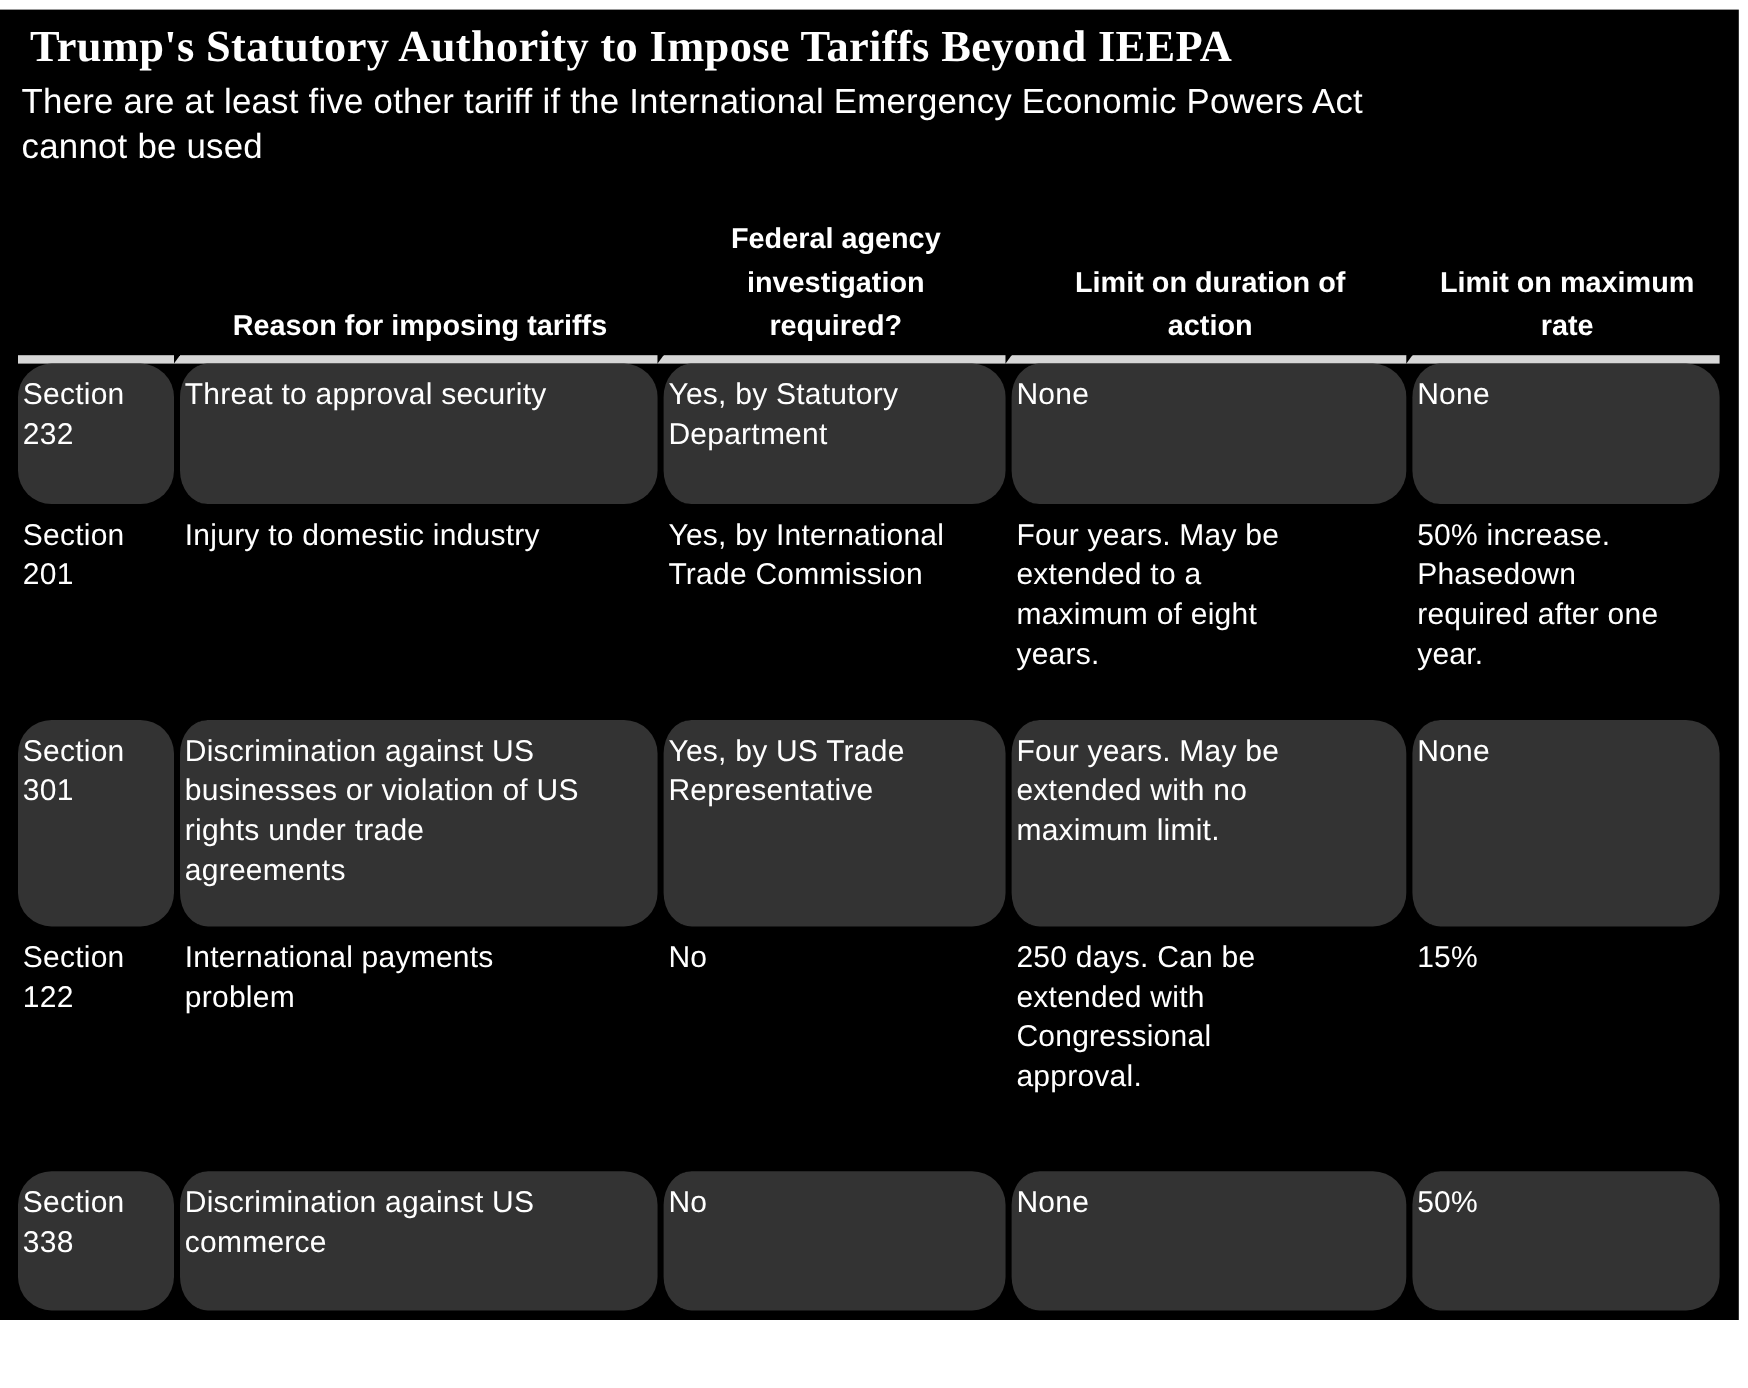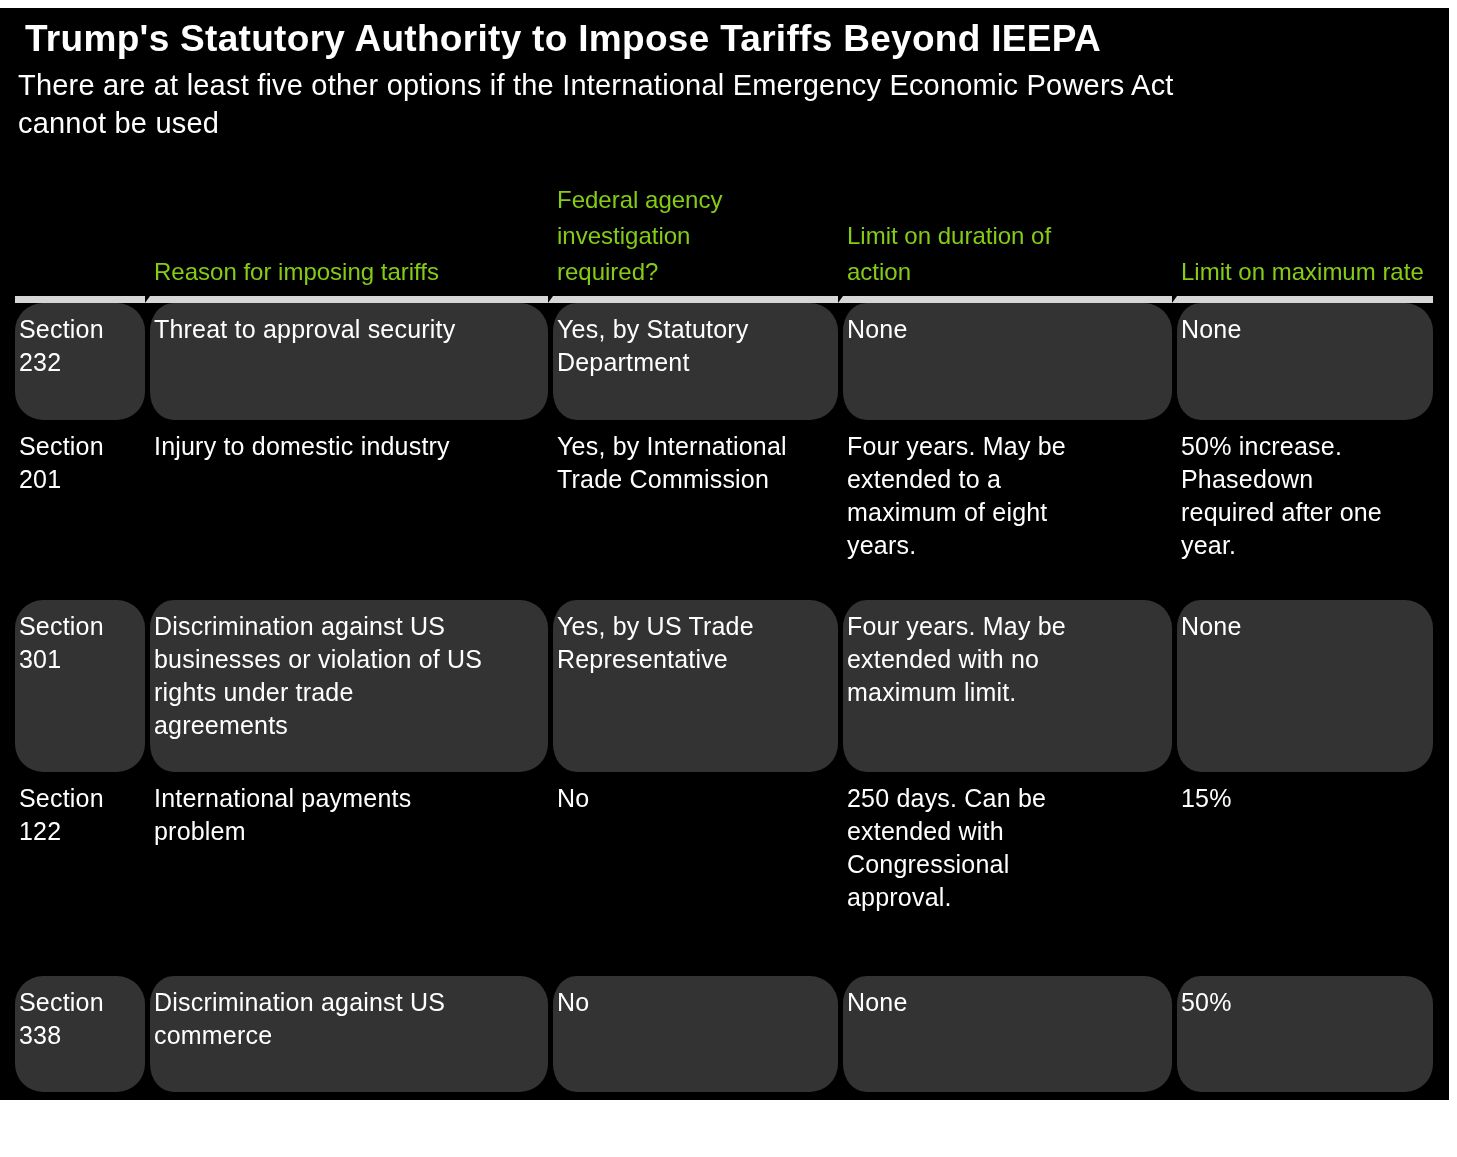--- a/index.html
+++ b/index.html
@@ -1,41 +1,41 @@
 <!DOCTYPE html>
 <html><head>
 <meta charset="utf-8">
 <style>
   html,body{margin:0;padding:0;}
   body{width:1457px;height:1157px;background:#ffffff;font-family:"Liberation Sans",sans-serif;}
   .page{position:relative;width:1457px;height:1157px;background:#ffffff;overflow:hidden;}
   .canvas{position:absolute;left:0;top:8px;width:1449px;height:1092px;background:#000000;}
-  .title{position:absolute;left:25px;top:10px;margin:0;color:#ffffff;font-size:37px;font-weight:bold;letter-spacing:0.3px;white-space:pre-line;}
+  .title{position:absolute;left:25px;top:10px;margin:0;color:#ffffff;font-size:37px;font-weight:bold;letter-spacing:0.3px;white-space:pre-line;font-family:Liberation Serif, serif;}
   .subtitle{position:absolute;left:18px;top:58px;margin:0;color:#ffffff;font-size:29px;font-weight:normal;line-height:38px;width:1400px;letter-spacing:0.2px;white-space:pre-line;}
   table.tariff{position:absolute;left:15px;top:157px;width:1418px;border-collapse:separate;border-spacing:0;table-layout:fixed;}
   th,td{box-sizing:border-box;text-align:left;white-space:pre-line;overflow:hidden;}
-  th{height:138px;vertical-align:bottom;color:#84cc16;font-size:24px;font-weight:normal;line-height:36px;padding:0 2px 6px 4px;border-bottom:7px solid #d6d6d6;background:transparent;}
+  th{height:138px;vertical-align:bottom;color:#ffffff;font-size:24px;font-weight:bold;line-height:36px;padding:0 2px 6px 4px;border-bottom:7px solid #d6d6d6;background:transparent;text-align:center;}
   td{vertical-align:top;color:#ffffff;font-size:25px;font-weight:normal;line-height:33px;padding:10px 4px 0 4px;letter-spacing:0.2px;border-radius:28px;}
   .bl{border-left:5px solid #000000;}
   tr.shaded td{background:#333333;}
   tr.plain td{background:transparent;}
   tr.r1{height:117px;}
   tr.r2{height:180px;}
   tr.r3{height:172px;}
   tr.r4{height:204px;}
   tr.r5{height:116px;}
   .source{position:absolute;left:5px;top:1108px;margin:0;color:#333333;font-size:22px;font-style:italic;letter-spacing:0.2px;}
 </style>
 </head>
 <body>
 
 <div class="page">
   <div class="canvas">
     <h1 class="title">Trump's Statutory Authority to Impose Tariffs Beyond IEEPA</h1>
-    <p class="subtitle">There are at least five other options if the International Emergency Economic Powers Act
+    <p class="subtitle">There are at least five other tariff if the International Emergency Economic Powers Act
 cannot be used</p>
 
     <table class="tariff">
       <colgroup>
         <col style="width:130px">
         <col style="width:403px">
         <col style="width:290px">
         <col style="width:334px">
         <col style="width:261px">
       </colgroup>

